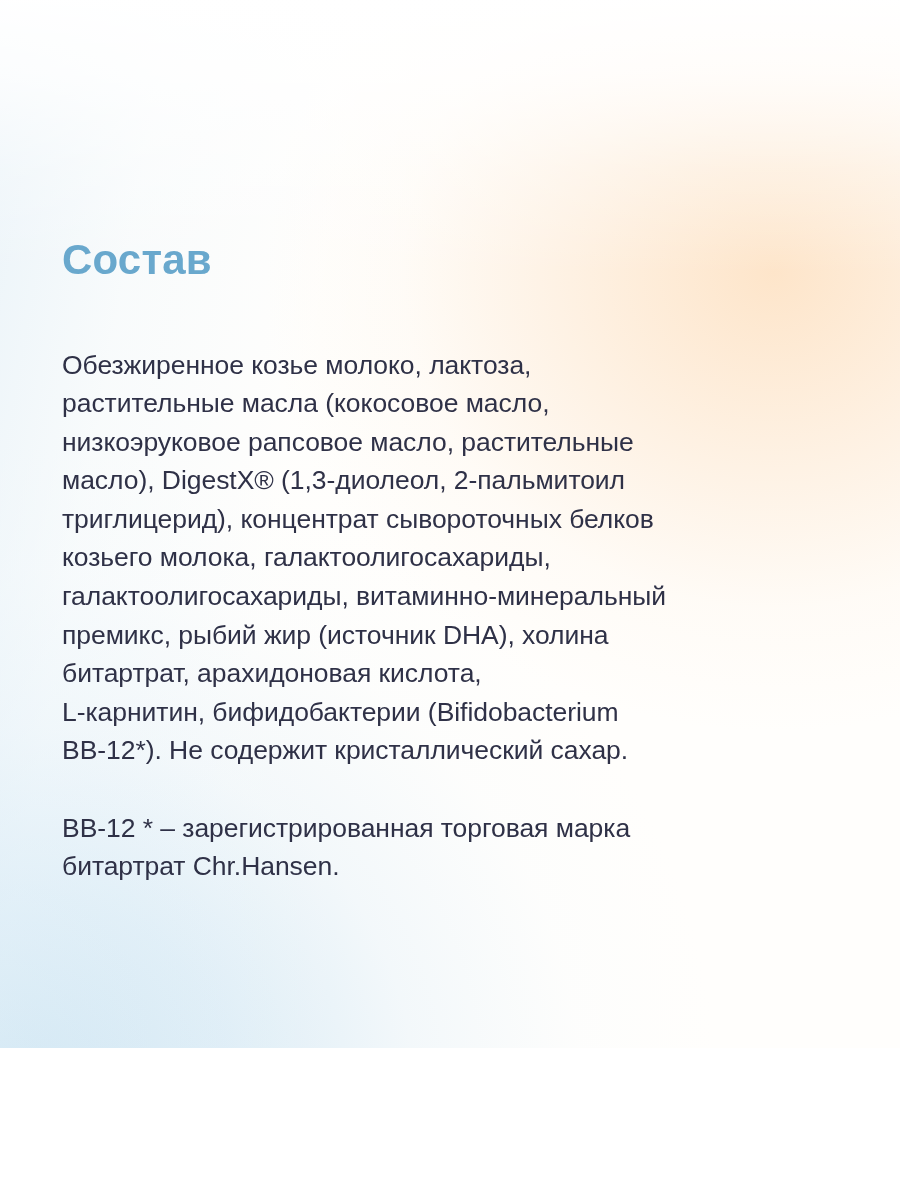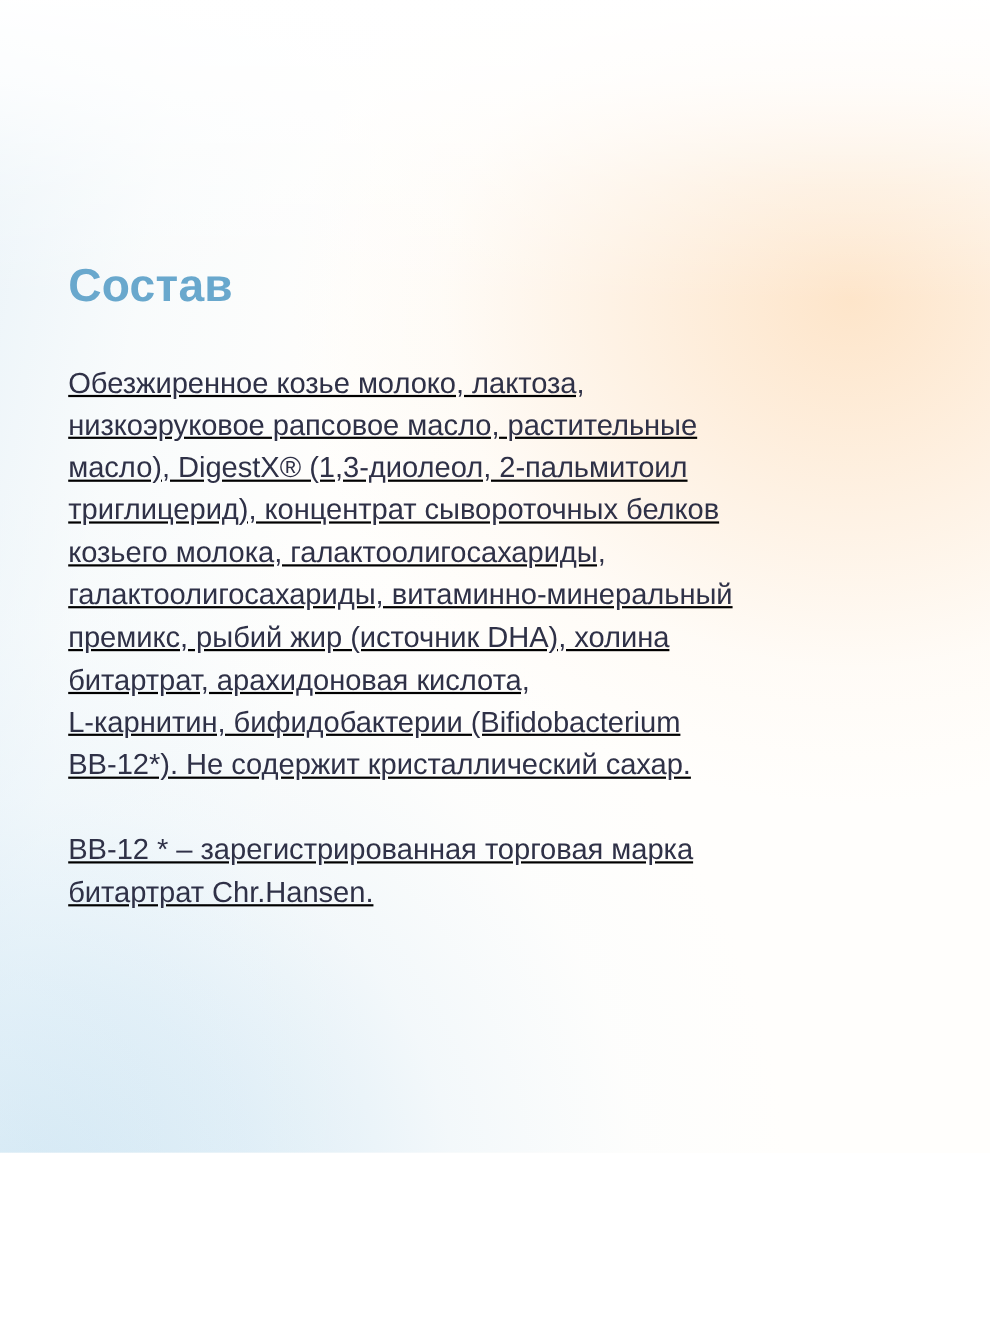--- a/index.html
+++ b/index.html
@@ -111,23 +111,22 @@
     font-weight: 700;
     letter-spacing: 0.2px;
     color: #69a8cd;
     line-height: 1.0;
     white-space: nowrap;
   }
 
   .body-block {
     position: absolute;
     left: 62px;
-    top: 302px;
+    top: 319px;
     width: 790px;
-    text-decoration: underline;
   }
 
   .para {
     color: #2f3147;
     font-size: 26.5px;
     line-height: 38.6px;
     letter-spacing: -0.05px;
     font-weight: 400;
   }
 
@@ -153,20 +152,21 @@
   <div class="bg-bottom-white"></div>
 
   <div class="content">
 
     <h1 class="heading">Состав</h1>
 
     <div class="body-block">
 
       <p class="para">
         <span class="line">Обезжиренное козье молоко, лактоза,</span>
+        <span class="line">растительные масла (кокосовое масло,</span>
         <span class="line">низкоэруковое рапсовое масло, растительные</span>
         <span class="line">масло), DigestX® (1,3-диолеол, 2-пальмитоил</span>
         <span class="line">триглицерид), концентрат сывороточных белков</span>
         <span class="line">козьего молока, галактоолигосахариды,</span>
         <span class="line">галактоолигосахариды, витаминно-минеральный</span>
         <span class="line">премикс, рыбий жир (источник DHA), холина</span>
         <span class="line">битартрат, арахидоновая кислота,</span>
         <span class="line">L-карнитин, бифидобактерии (Bifidobacterium</span>
         <span class="line">BB-12*). Не содержит кристаллический сахар.</span>
       </p>

